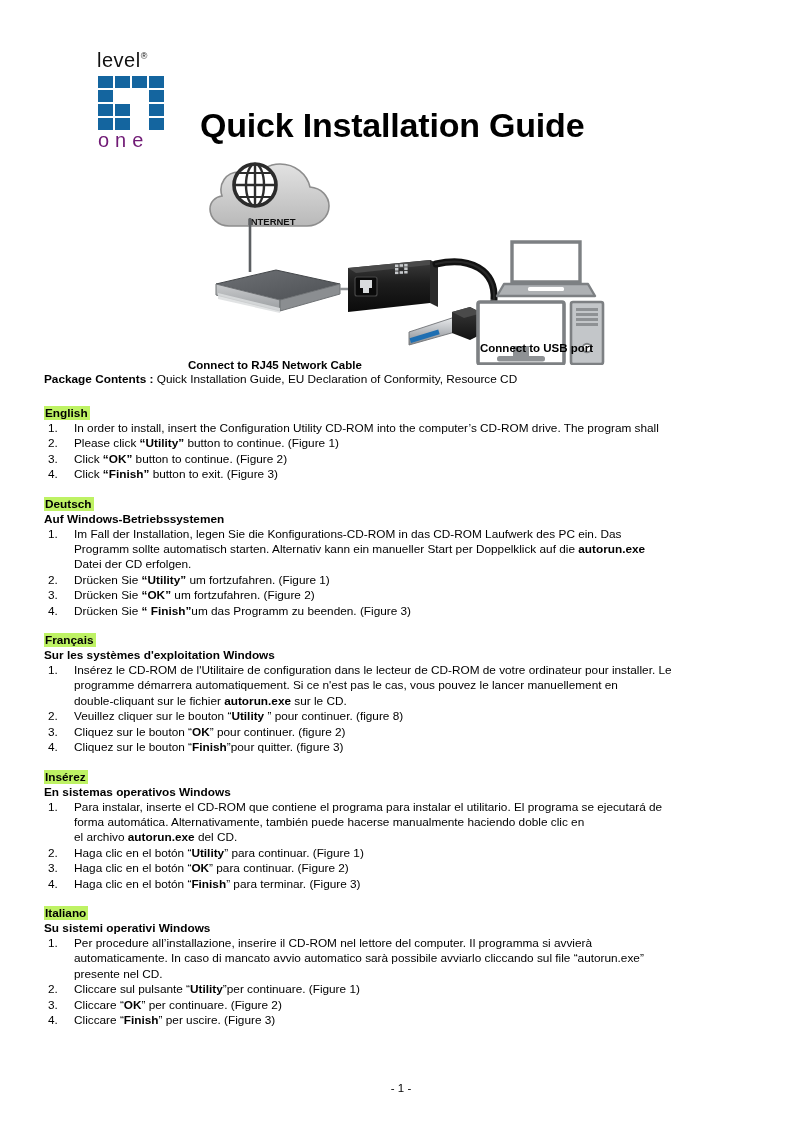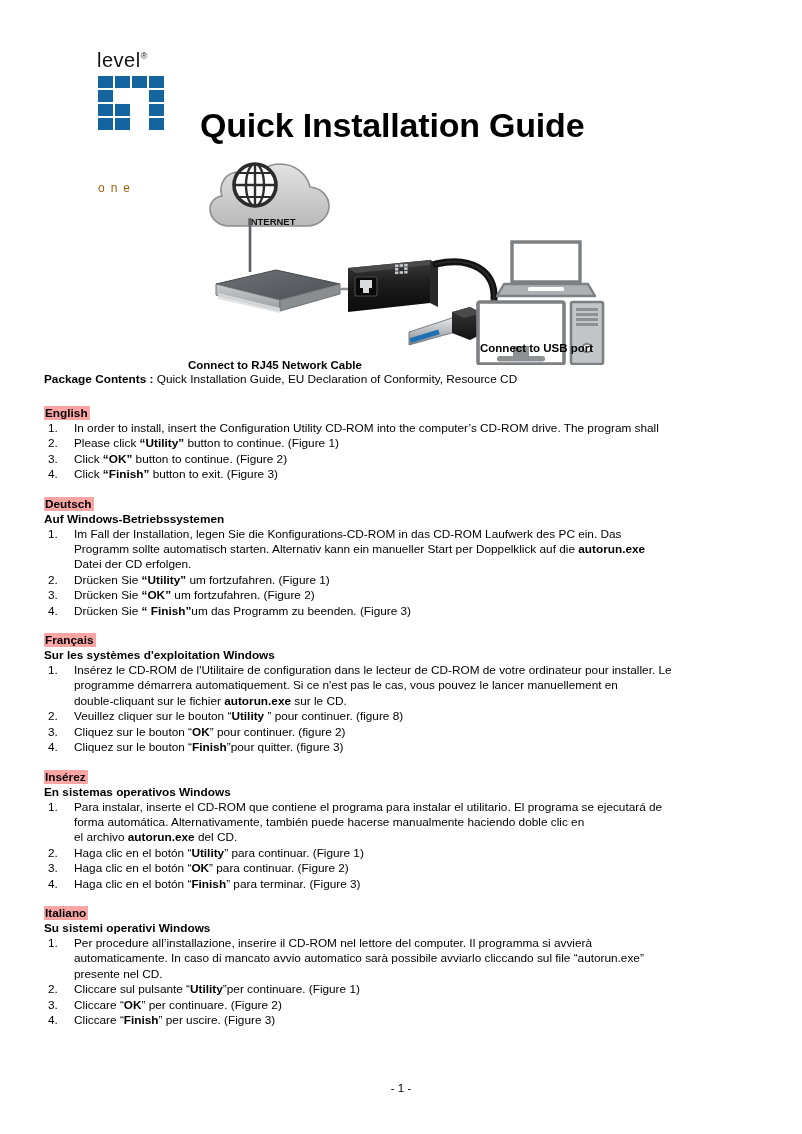--- a/index.html
+++ b/index.html
@@ -55,26 +55,25 @@
     display: grid;
     grid-template-columns: repeat(4, 15px);
     grid-template-rows: repeat(4, 12px);
     gap: 2px;
   }
   .logo-cell { background: #14659F; }
   .logo-cell.off { background: transparent; }
   .logo-word-bottom {
     position: absolute;
     left: 2px; top: 80px;
-    font-size: 12px;
+    font-size: 20px;
     font-weight: 400;
     letter-spacing: 6px;
     line-height: 20px;
-    color: #a16207;
-    margin-top: 48px;
+    color: #701a75;
   }
   .doc-title {
     position: absolute;
     left: 200px; top: 62px;
     font-size: 34px;
     font-weight: bold;
     letter-spacing: -0.2px;
     color: #000000;
     white-space: nowrap;
   }
@@ -106,21 +105,21 @@
     font-size: 11.8px;
     line-height: 15px;
     margin-bottom: 16px;
     white-space: nowrap;
   }
   .pkg b { font-weight: bold; text-align: right; }
 
   .lang-block { margin-bottom: 11px; }
   .lang-tag {
     display: inline-block;
-    background: #fca5a5;
+    background: #bef264;
     font-size: 11.8px;
     font-weight: bold;
     line-height: 14px;
     padding: 0 2px 0 1px;
     margin-bottom: 1px;
   }
   .lang-subtitle {
     font-size: 11.8px;
     font-weight: bold;
     line-height: 15px;

